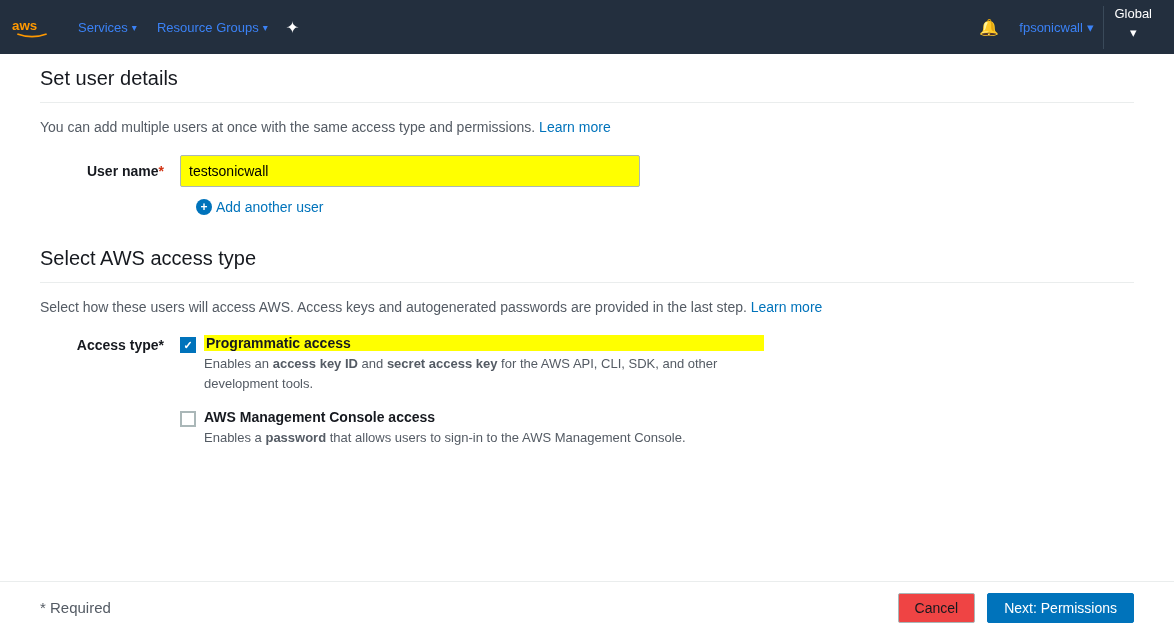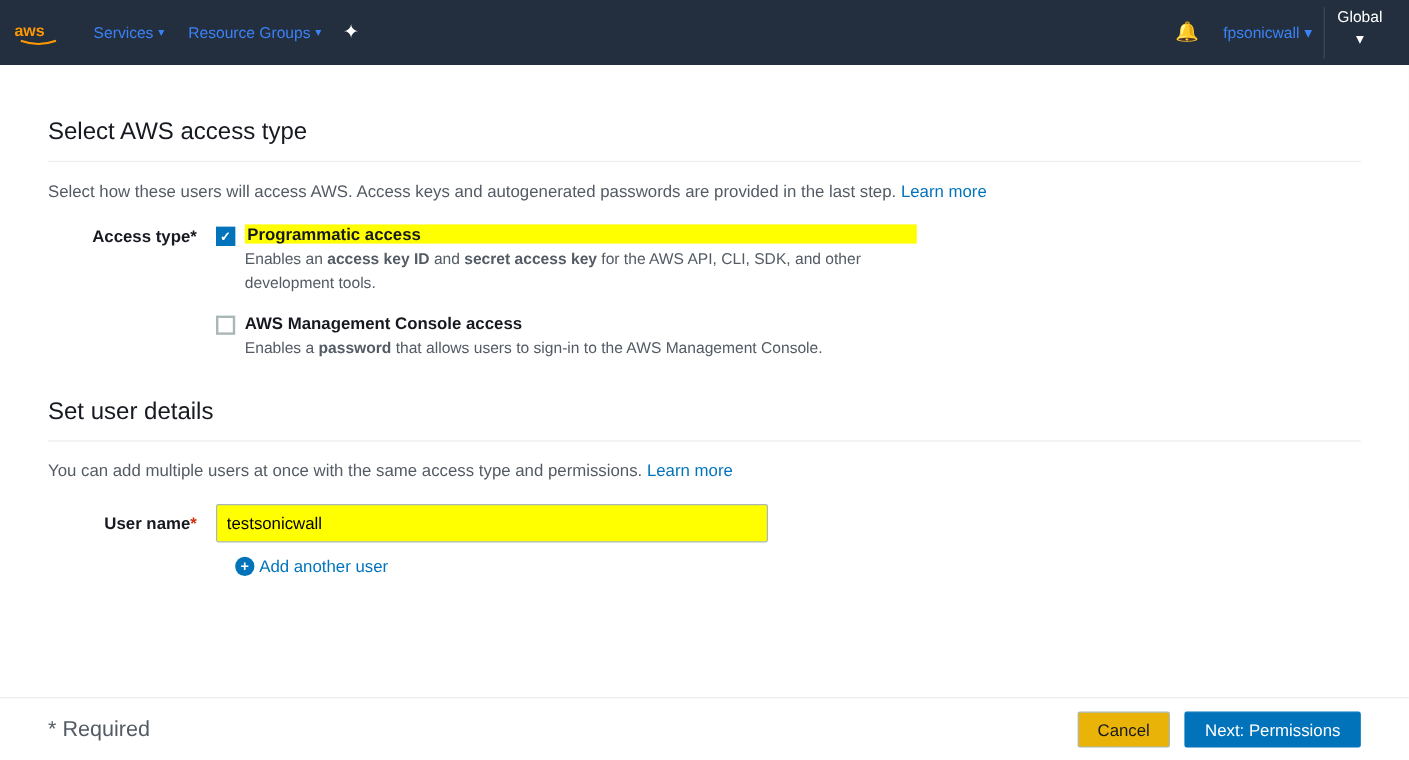--- a/index.html
+++ b/index.html
@@ -280,29 +280,29 @@
       bottom: 0; left: 0; right: 0;
       height: 52px;
       background: #fff;
       border-top: 1px solid #eaeded;
       display: flex;
       align-items: center;
       padding: 0 40px;
       justify-content: space-between;
     }
     .required-note {
-      font-size: 18px;
+      font-size: 15px;
       color: #545b64;
     }
     .footer-buttons {
       display: flex;
       gap: 12px;
     }
     .btn-cancel {
-      background: #eab308;
+      background: #ef4444;
       border: 1px solid #aab7b8;
       color: #16191f;
       padding: 6px 16px;
       font-size: 14px;
       border-radius: 2px;
       cursor: pointer;
     }
     .btn-next {
       background: #0073bb;
       border: 1px solid #0073bb;
@@ -345,20 +345,42 @@
     </div>
     <div class="nav-region">
       <span>Global</span>
       <span class="chevron">▾</span>
     </div>
   </div>
 </nav>
 
 <div class="main-content">
 
+
+  <div class="section">
+    <h2 class="section-title">Set user details</h2>
+    <p class="section-desc">
+      <span>You can add multiple users at once with the same access type and permissions.</span>
+      <a href="#" class="learn-more">Learn more</a>
+    </p>
+
+    <div class="form-row">
+      <label class="form-label">
+        <span>User name</span><span class="required">*</span>
+      </label>
+      <input class="form-input highlighted-input" type="text" value="testsonicwall" style="">
+    </div>
+
+    <div>
+      <a href="#" class="add-user-link">
+        <div class="add-user-plus">+</div>
+        <span>Add another user</span>
+      </a>
+    </div>
+  </div>
 
   <div class="section" style="margin-top: 32px;">
     <h2 class="section-title">Select AWS access type</h2>
     <p class="section-desc">
       <span>Select how these users will access AWS. Access keys and autogenerated passwords are provided in the last step.</span>
       <a href="#" class="learn-more">Learn more</a>
     </p>
 
     <div class="access-type-row">
       <div class="access-type-label">
@@ -389,42 +411,20 @@
             <div class="option-desc">
               Enables a <strong>password</strong> that allows users to sign-in to the AWS Management Console.
             </div>
           </div>
         </div>
 
       </div>
     </div>
   </div>
 
-  <div class="section">
-    <h2 class="section-title">Set user details</h2>
-    <p class="section-desc">
-      <span>You can add multiple users at once with the same access type and permissions.</span>
-      <a href="#" class="learn-more">Learn more</a>
-    </p>
-
-    <div class="form-row">
-      <label class="form-label">
-        <span>User name</span><span class="required">*</span>
-      </label>
-      <input class="form-input highlighted-input" type="text" value="testsonicwall" style="">
-    </div>
-
-    <div>
-      <a href="#" class="add-user-link">
-        <div class="add-user-plus">+</div>
-        <span>Add another user</span>
-      </a>
-    </div>
-  </div>
-
 </div>
 
 <div class="footer">
   <span class="required-note">* Required</span>
   <div class="footer-buttons">
     <button class="btn-cancel">Cancel</button>
     <button class="btn-next">Next: Permissions</button>
   </div>
 </div>
 

